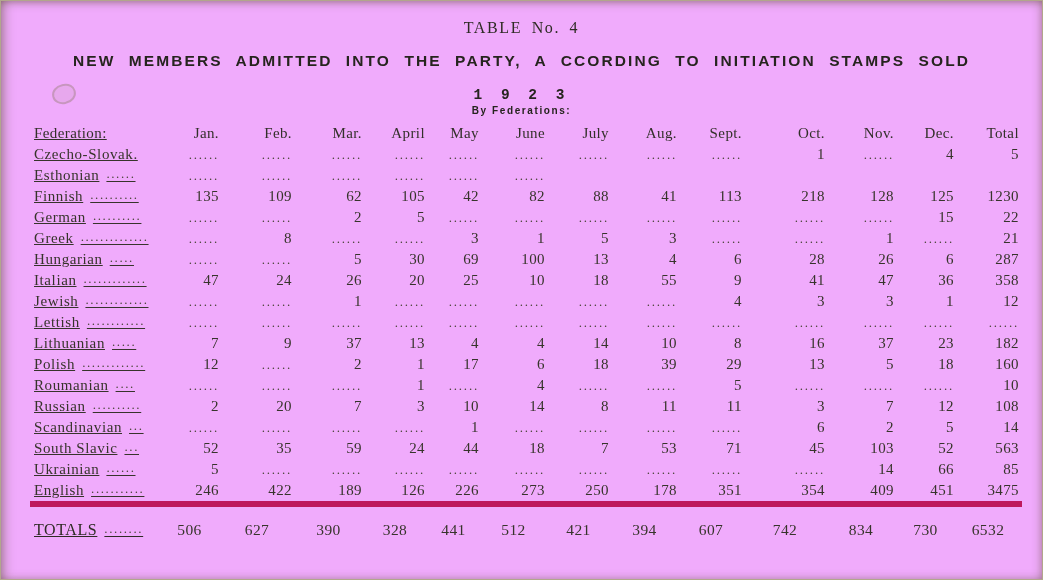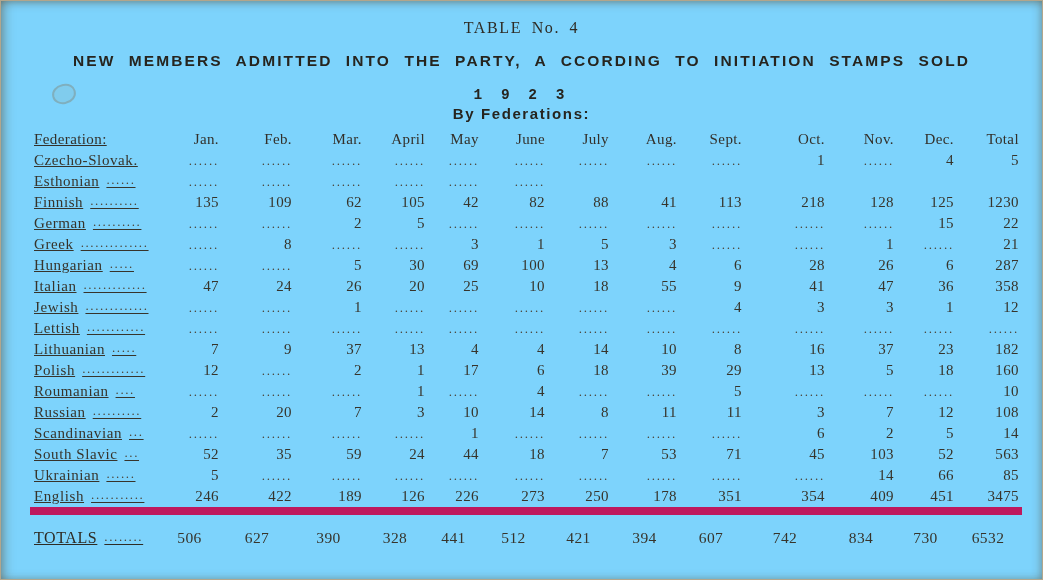--- a/index.html
+++ b/index.html
@@ -1,20 +1,20 @@
 <!DOCTYPE html>
 <html><head>
 <meta charset="utf-8">
 <style>
   html,body { margin:0; padding:0; background:#8f old; }
   body { background:#9a9183; }
   .page {
     position:relative;
     width:1043px; height:580px;
-    background:#7dd3fc;
+    background:#f0abfc;
     overflow:hidden;
     font-family:"Liberation Serif", "DejaVu Serif", serif;
     color:#37342b;
     box-shadow:
       inset 0 0 0 1px #b2a68c,
       inset 9px 0 12px -6px rgba(92,78,52,.55),
       inset -7px 0 10px -5px rgba(92,78,52,.40),
       inset 0 7px 10px -5px rgba(92,78,52,.50),
       inset 0 -6px 10px -5px rgba(92,78,52,.30);
   }
@@ -34,21 +34,21 @@
     font-size:15.5px; letter-spacing:2.1px; word-spacing:7px; color:#26241e;
   }
   .year {
     margin-top:17px; text-align:center;
     font-family:Liberation Mono, monospace; font-weight:bold;
     font-size:14.5px; letter-spacing:5px; color:#26241e;
   }
   .subhead {
     margin-top:2px; text-align:center;
     font-family:"Liberation Sans", "DejaVu Sans", sans-serif; font-weight:bold;
-    font-size:15px; letter-spacing:1.6px; color:#26241e;
+    font-size:10px; letter-spacing:1.6px; color:#26241e;
   }
   table.fed {
     width:992px; margin:7px 0 0 30px;
     border-collapse:collapse; table-layout:fixed;
     font-size:15px;
   }
   .fed th, .fed td {
     padding:0; height:21px; font-weight:normal;
     white-space:nowrap; overflow:visible;
     letter-spacing:.4px; vertical-align:middle;
@@ -56,21 +56,21 @@
   .fed th.name-col, .fed td.name-col { text-align:left; padding-left:4px;text-decoration:underline; }
   .fed th.num, .fed td.num { text-align:right; padding-right:3px; }
   .fed thead th { font-size:15px; color:#33302a; }
   .fed .fed-name { letter-spacing:.6px; }
   .fed .leader {
     margin-left:7px; letter-spacing:1.6px; font-size:13px; color:#4c473a;
     position:relative; top:-2px;
   }
   .fed td.dots { font-size:13px; letter-spacing:1.8px; color:#4c473a; }
   .fed tfoot td {
-    border-top:8px solid #be185d;
+    border-top:6px solid #be185d;
     padding-top:10px; height:26px;
   }
   .fed tfoot td.name-col { font-size:16px; letter-spacing:2px; color:#2e2b24; }
   .fed tfoot td.num { font-size:15.5px;text-align:center; }
 </style>
 </head>
 <body>
 
 <div class="page">
   <div class="stain"></div>

